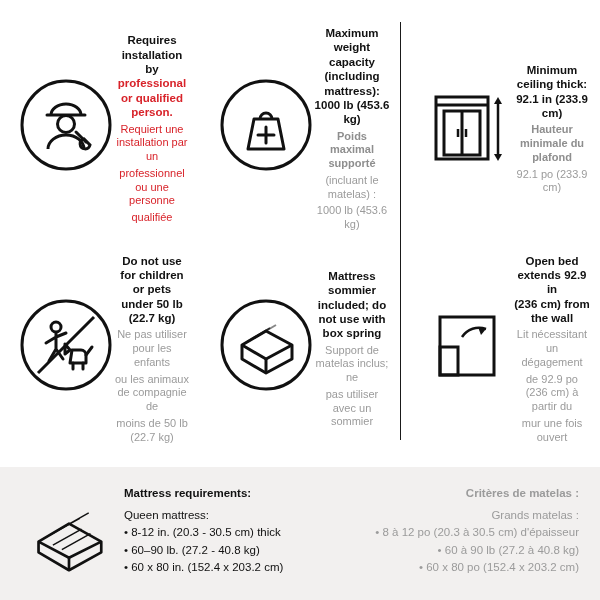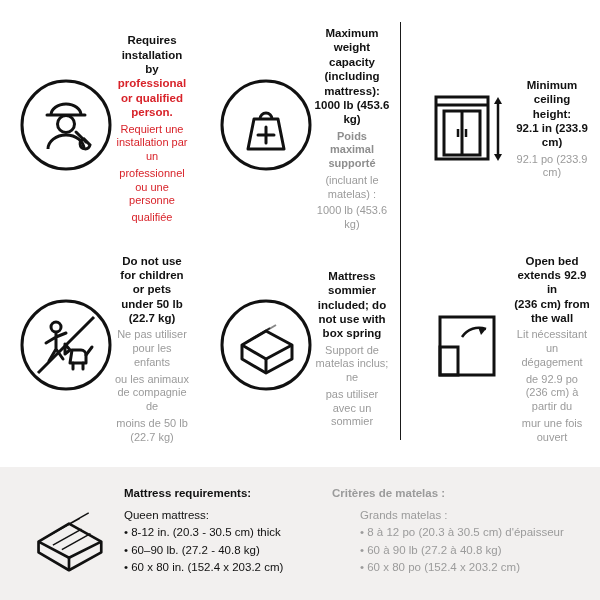--- a/index.html
+++ b/index.html
@@ -80,21 +80,21 @@
   .band-icon {
     width: 110px;
     display: flex;
     justify-content: center;
     padding-top: 12px;
   }
   .band-col {
     padding-top: 4px;
   }
   .band-col.en { width: 200px; }
-  .band-col.fr { width: 255px; padding-left: 8px; }
+  .band-col.fr { width: 255px; padding-left: 8px; text-align: right; }
   .band-title {
     font-size: 11.5px;
     font-weight: bold;
     color: #111111;
     margin-bottom: 8px;
   }
   .band-title.grey { color: #9b9b9b; }
   .band-line {
     font-size: 11.5px;
     color: #111111;
@@ -166,22 +166,23 @@
           <rect x="26" y="34" width="36" height="44" fill="none" stroke="#111" stroke-width="3"></rect>
           <line x1="44" y1="34" x2="44" y2="78" stroke="#111" stroke-width="3"></line>
           <line x1="40" y1="52" x2="40" y2="60" stroke="#111" stroke-width="2.5"></line>
           <line x1="48" y1="52" x2="48" y2="60" stroke="#111" stroke-width="2.5"></line>
           <line x1="80" y1="24" x2="80" y2="80" stroke="#111" stroke-width="2.5"></line>
           <path d="M80 20 l-4 7 h8 z" fill="#111"></path>
           <path d="M80 84 l-4 -7 h8 z" fill="#111"></path>
         </svg>
       </div>
       <div class="txt">
-        <div class="t-en">Minimum ceiling height:</div>
+        <div class="t-en">Minimum ceiling thick:</div>
         <div class="t-en">92.1 in (233.9 cm)</div>
+        <div class="t-fr bold">Hauteur minimale du plafond</div>
         <div class="t-fr">92.1 po (233.9 cm)</div>
       </div>
     </div>
 
     <div class="cell">
       <div class="icon-wrap">
         <svg width="96" height="96" viewBox="0 0 96 96">
           <circle cx="48" cy="48" r="44" fill="none" stroke="#111" stroke-width="3"></circle>
           <line x1="20" y1="76" x2="76" y2="20" stroke="#111" stroke-width="3"></line>
           <circle cx="38" cy="30" r="5" fill="none" stroke="#111" stroke-width="3"></circle>

